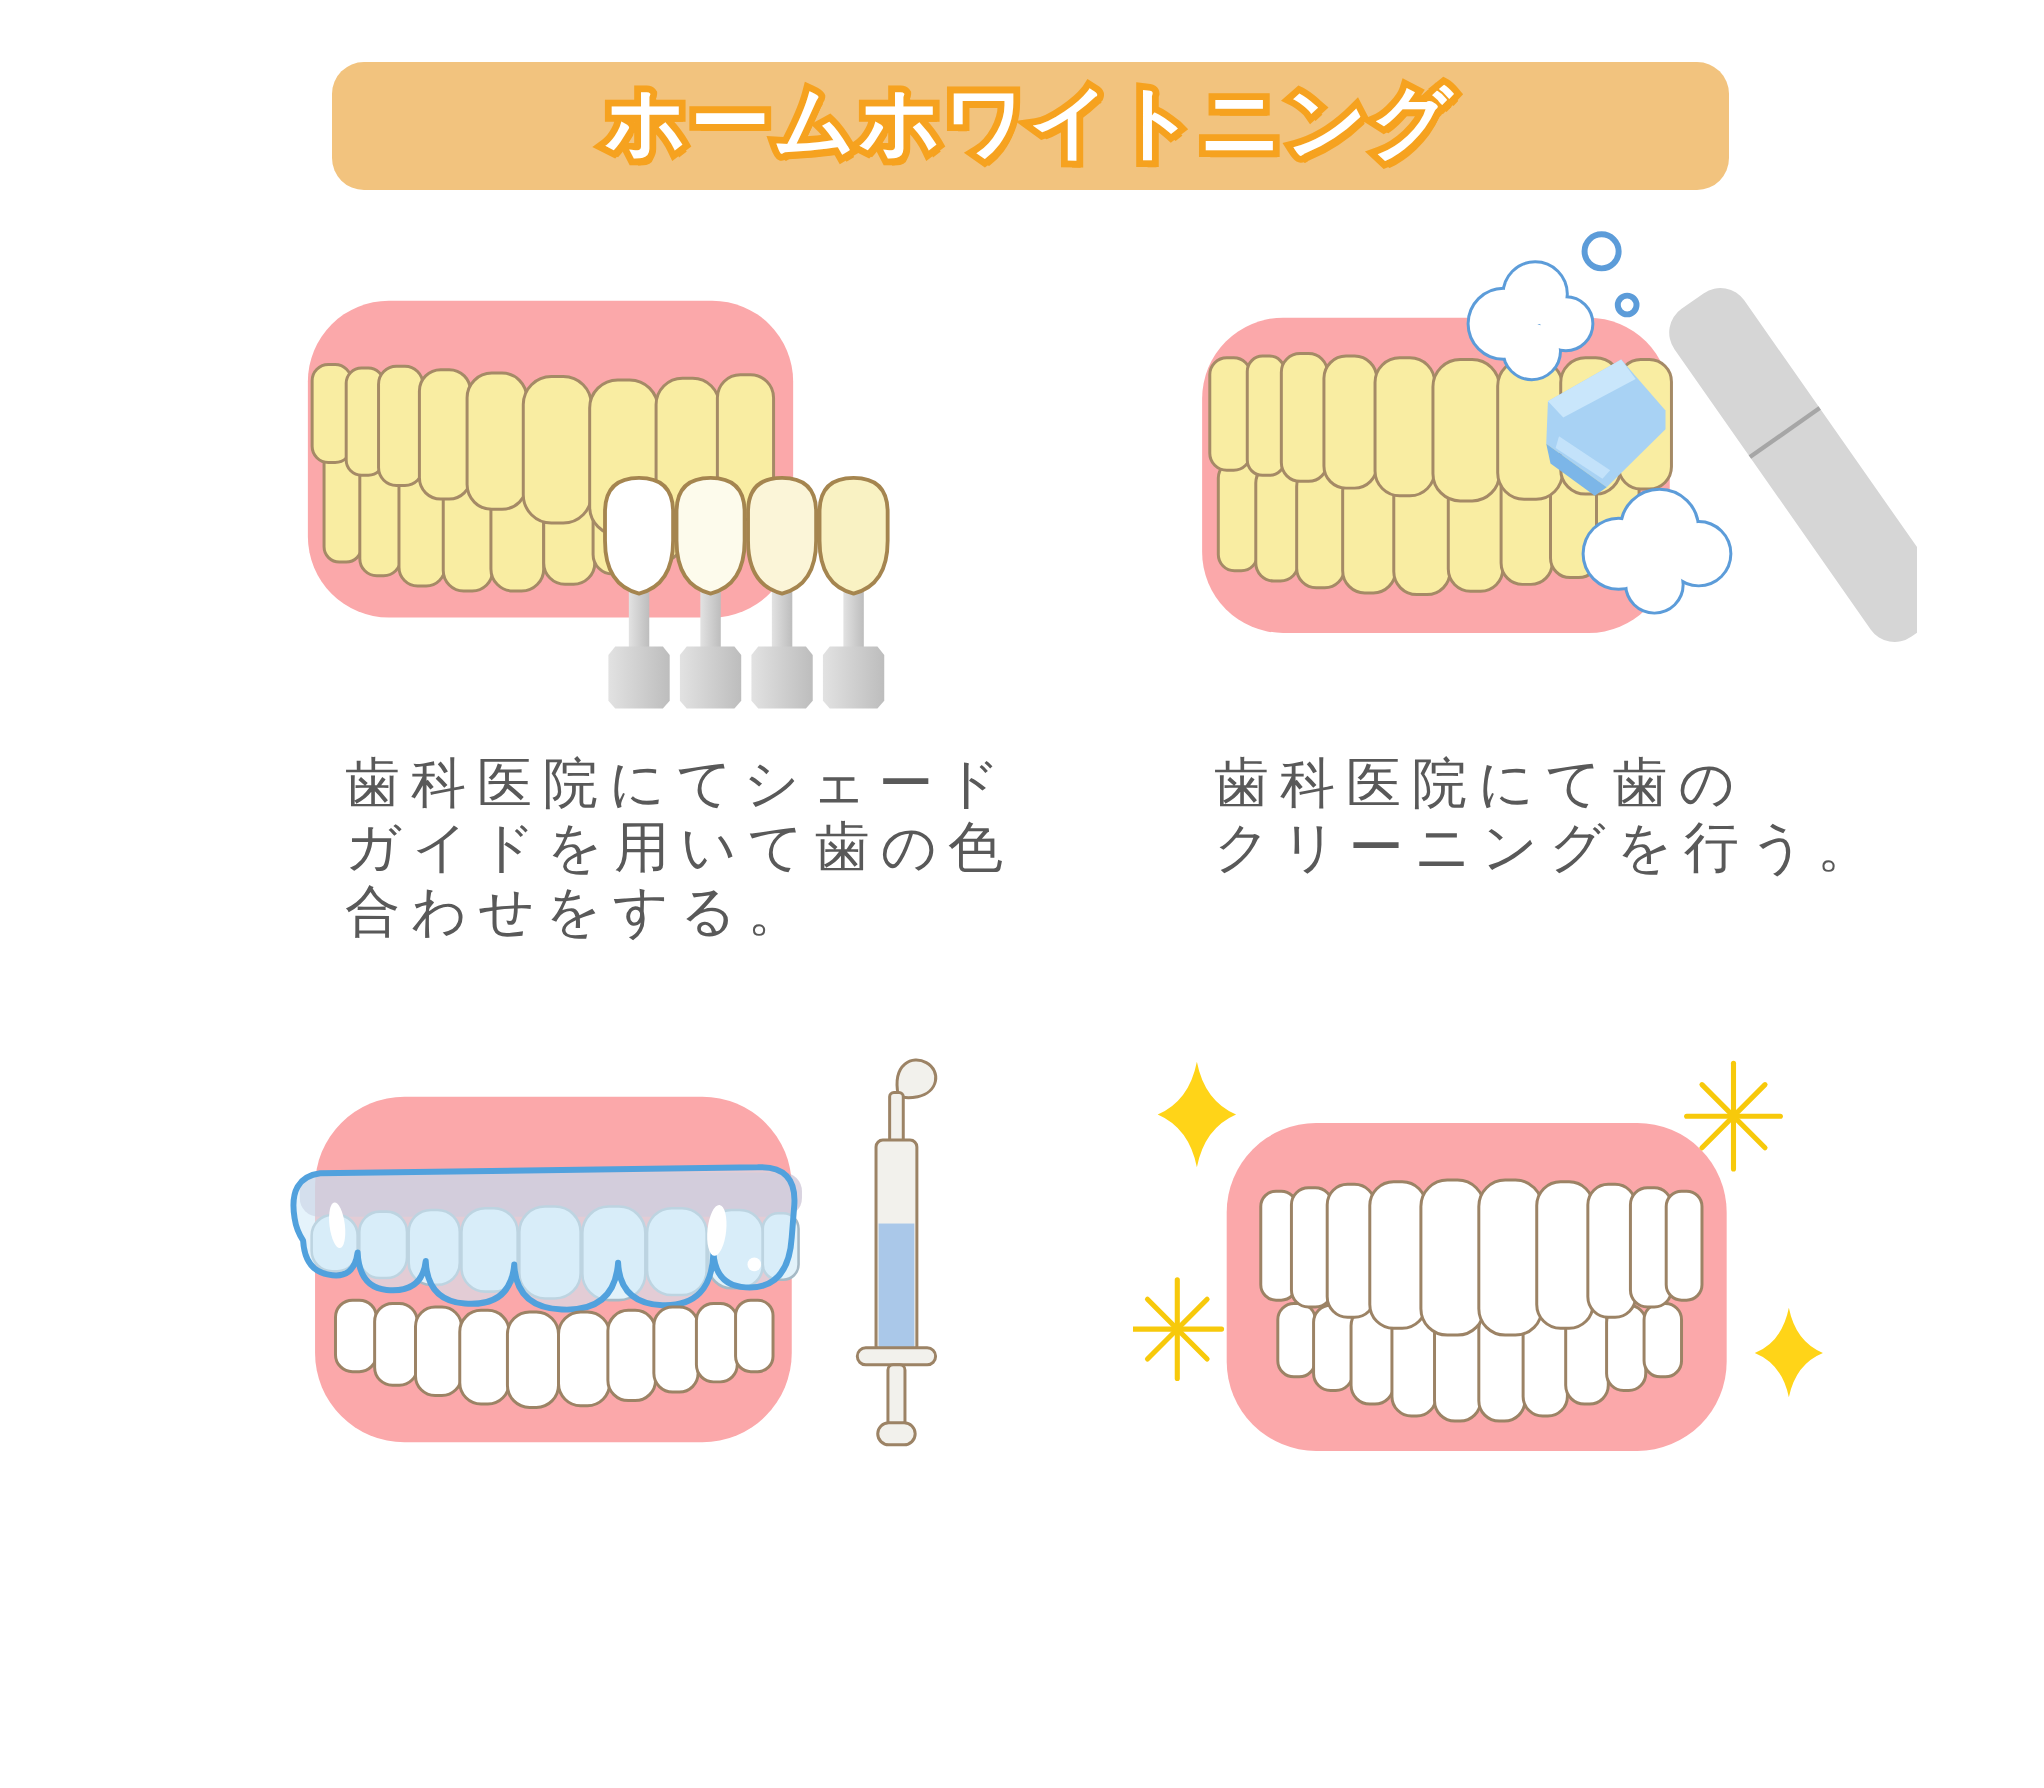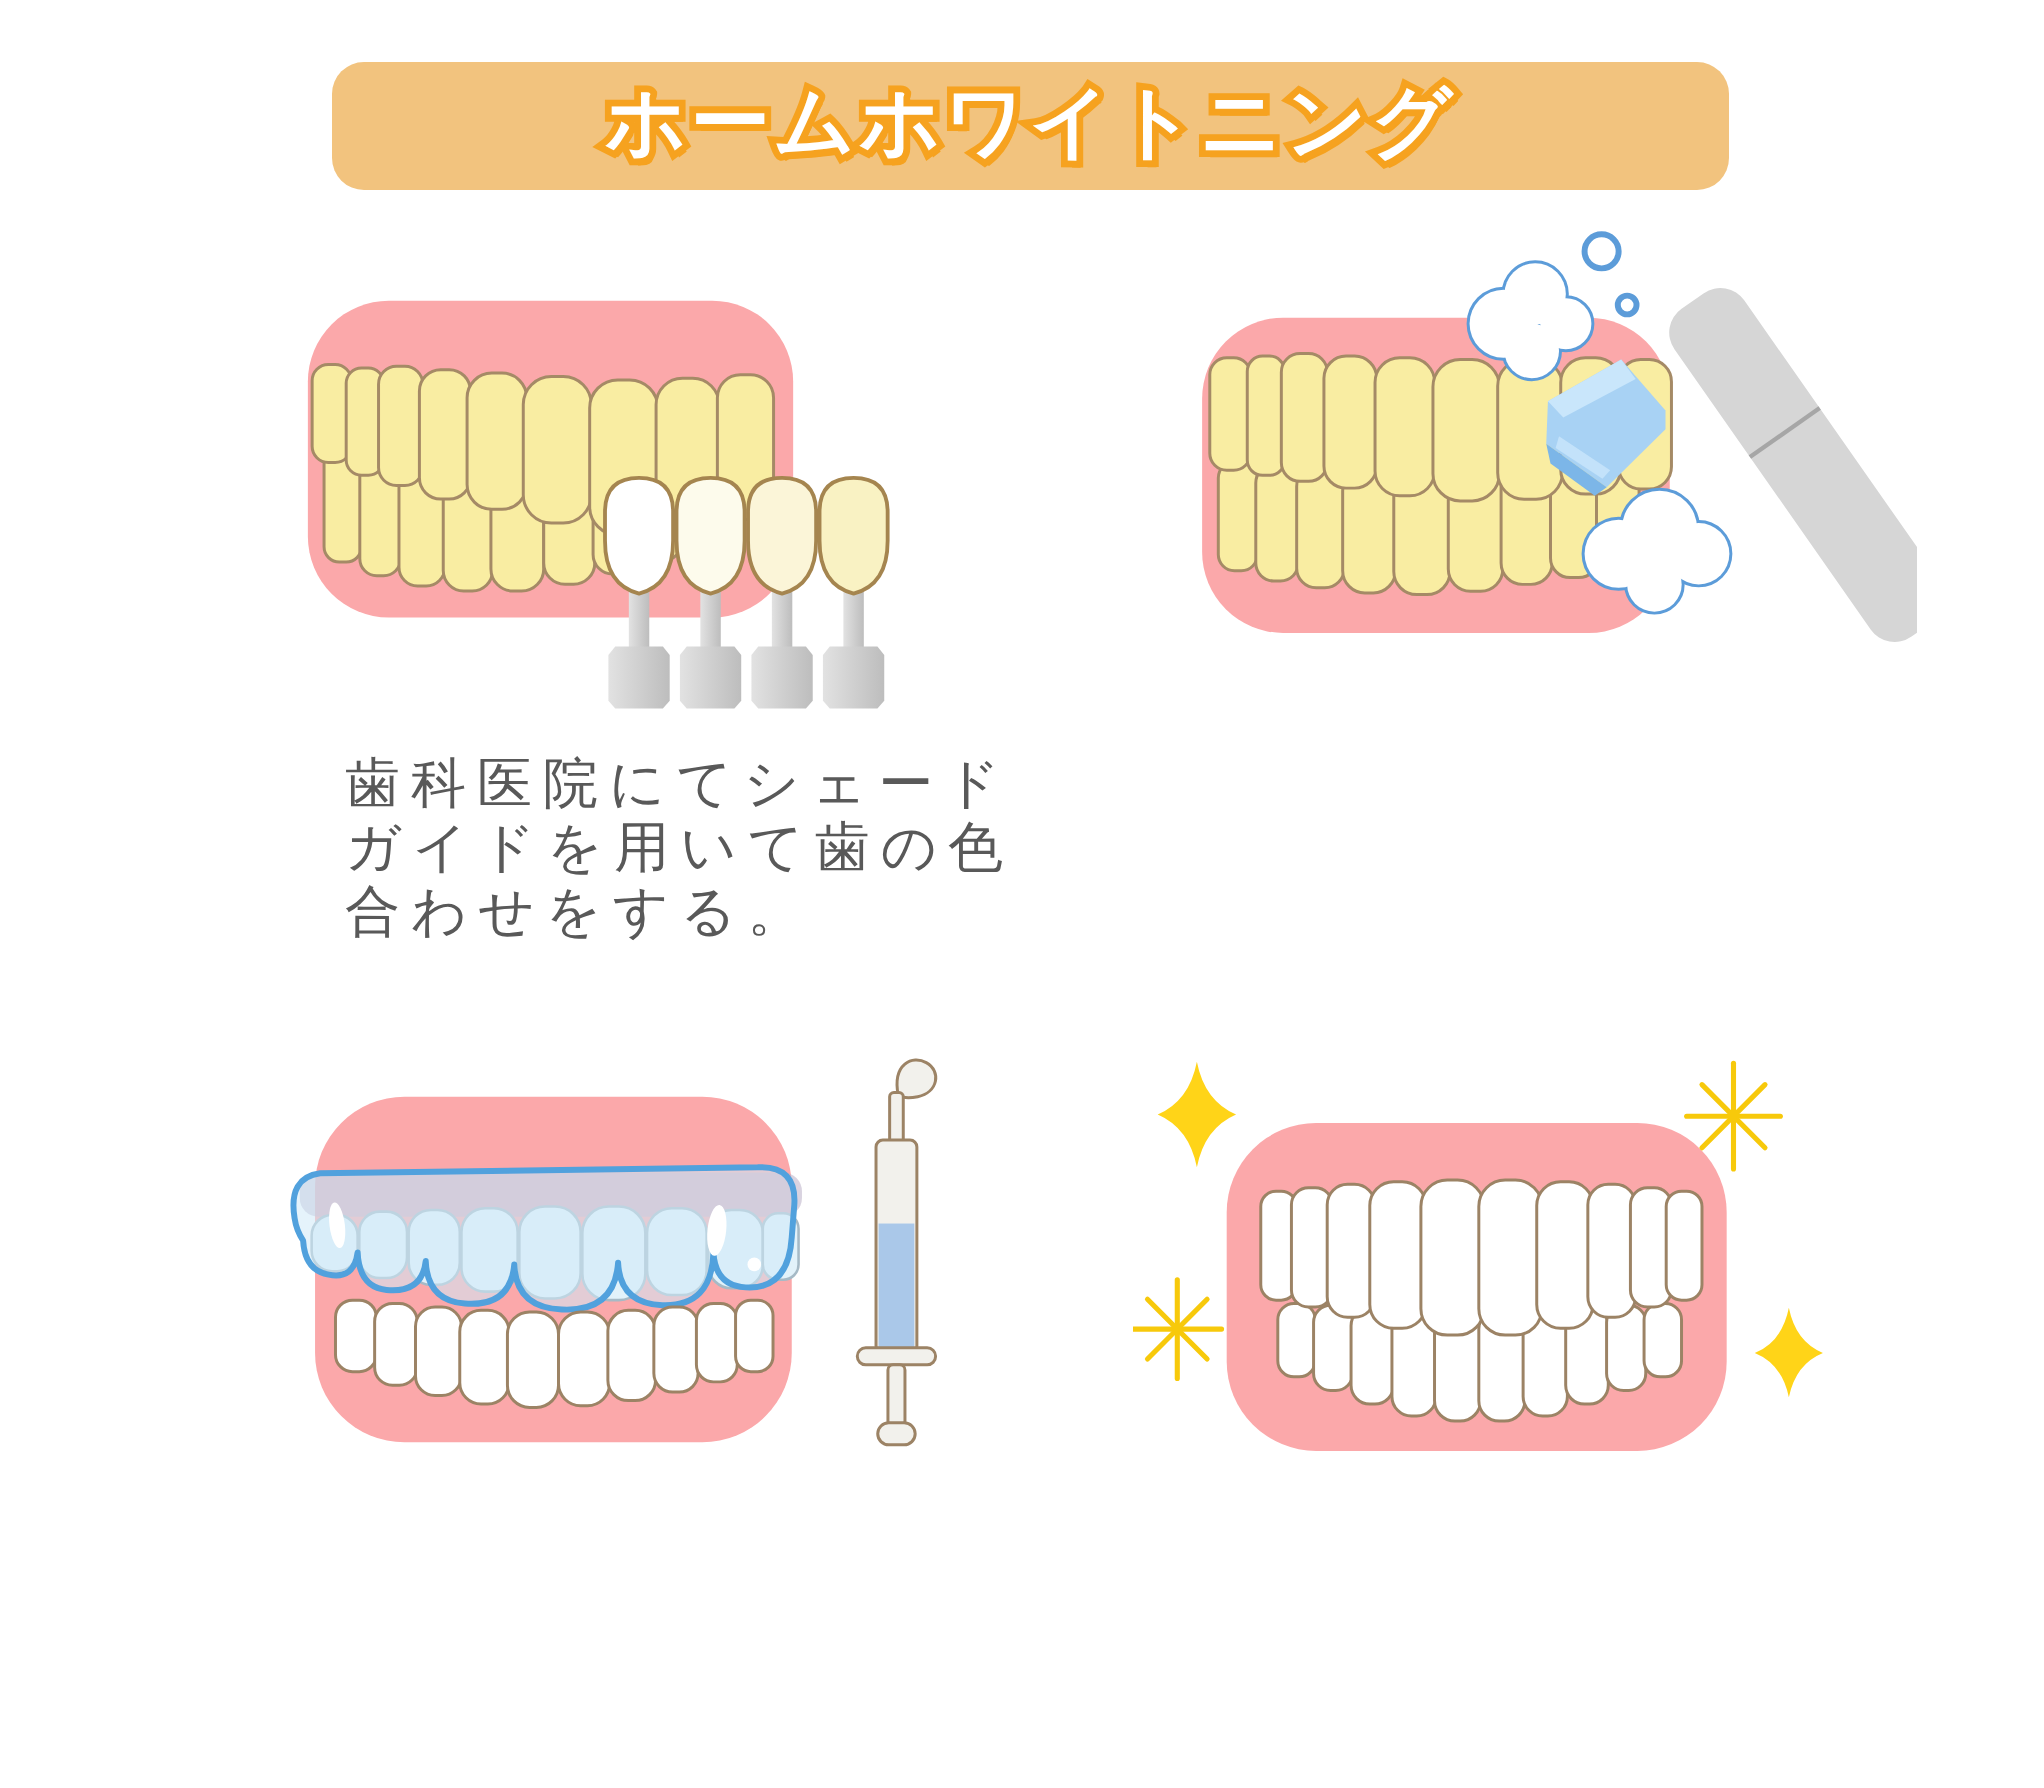--- a/index.html
+++ b/index.html
@@ -282,15 +282,17 @@
       <line x1="0" y1="330" x2="104" y2="330"></line>
       <line x1="17" y1="295" x2="87" y2="365"></line>
       <line x1="87" y1="295" x2="17" y2="365"></line>
     </g>
     <path class="sp4" d="M770,305 Q778,345 810,358 Q778,371 770,410 Q762,371 730,358 Q762,345 770,305 Z"></path>
   </svg>
 
   <div class="caption c1">歯科医院にてシェード
 ガイドを用いて歯の色
 合わせをする。</div>
+  <div class="caption c2">歯科医院にて歯の
+クリーニングを行う。</div>
 
 </div>
 
 
 </body></html>

